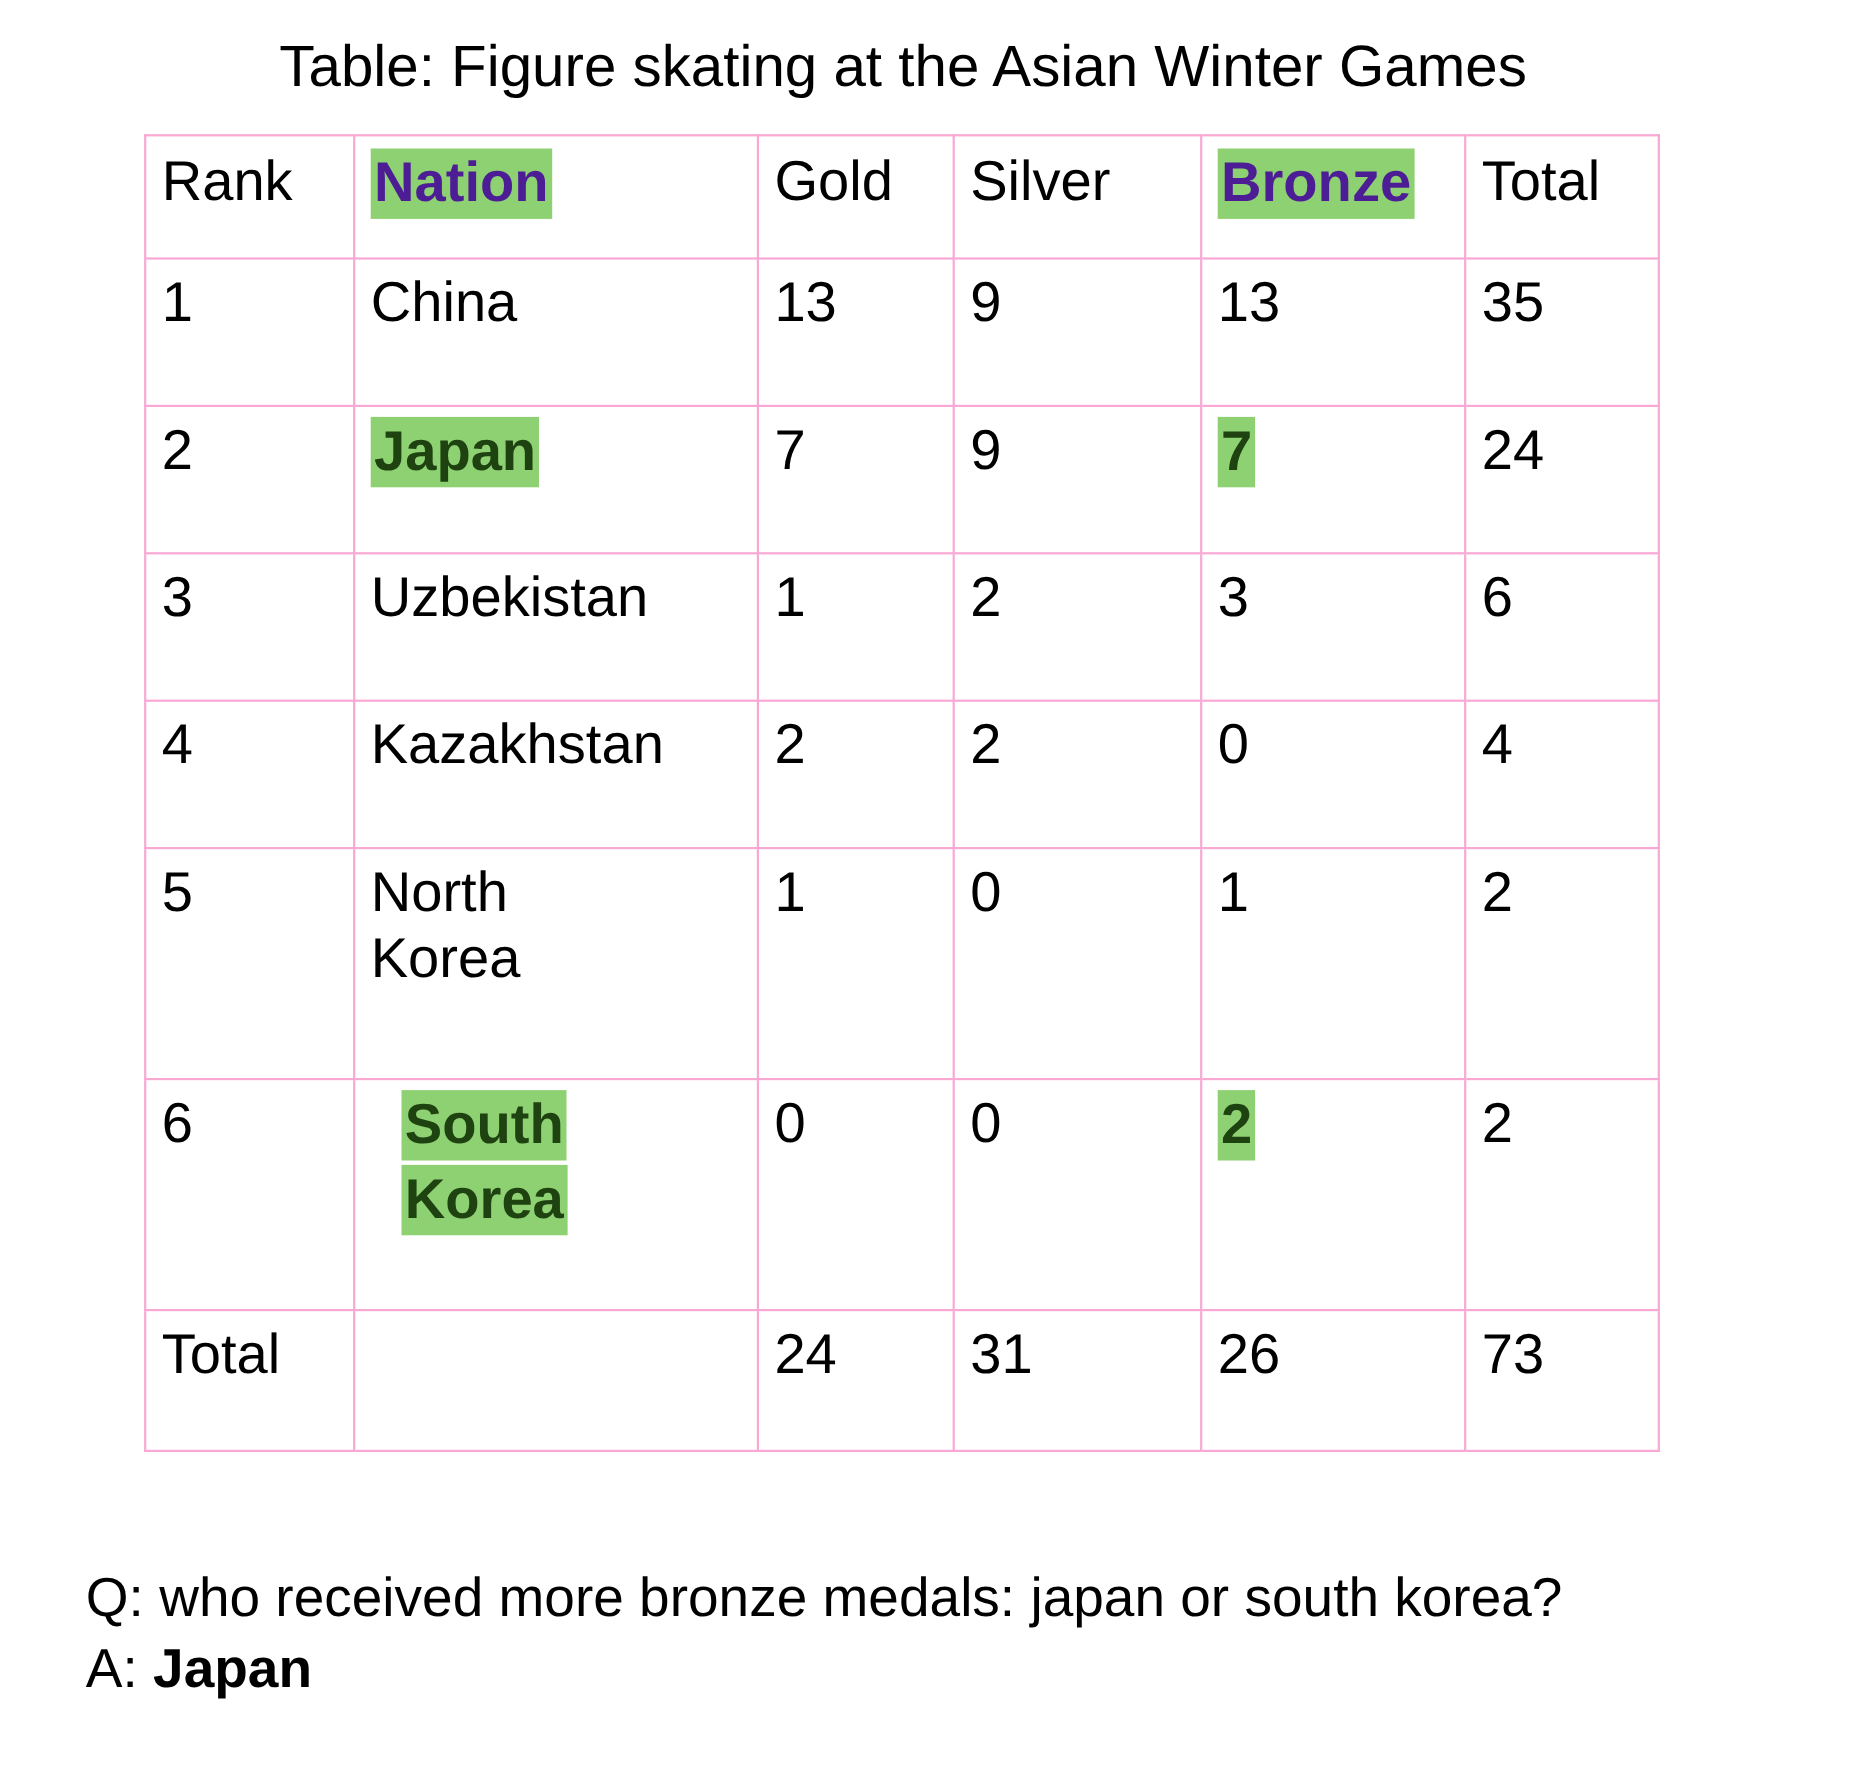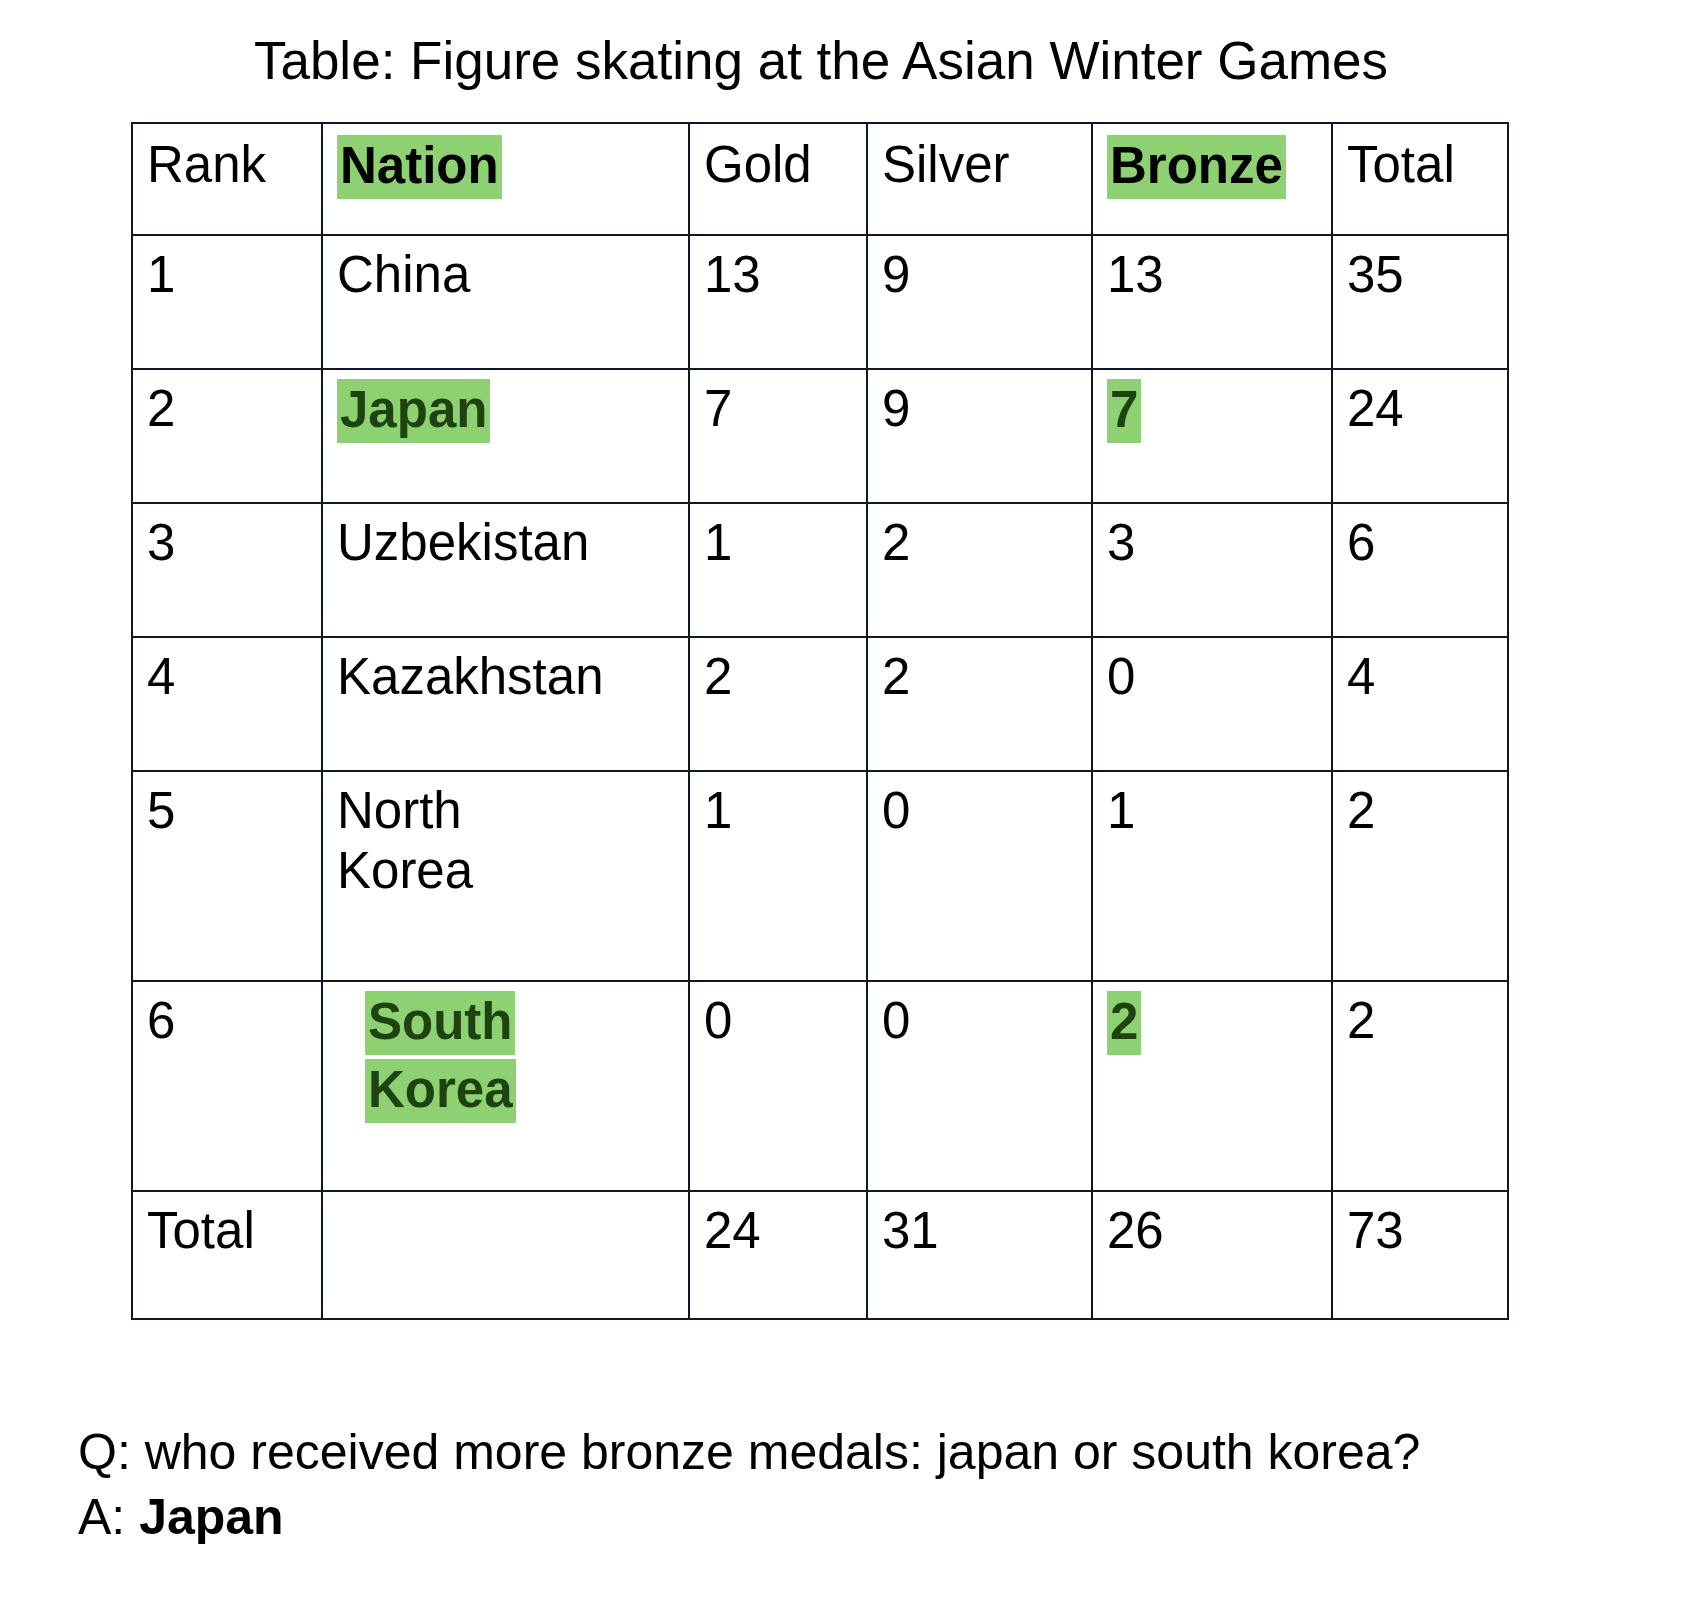--- a/index.html
+++ b/index.html
@@ -40,21 +40,21 @@
   
   #medal-table {
     position: absolute;
     left: 115px;
     top: 122px;
     width: 1376px;
     border-collapse: collapse;
     table-layout: fixed;
   }
   #medal-table td, #medal-table th {
-    border: 2px solid #0f172a;
+    border: 2px solid #f9a8d4;
     padding: 0;
     font-size: 51px;
     line-height: 60px;
     font-weight: 400;
     color: #000;
     text-align: left;
     vertical-align: top;
   }
 
   
@@ -92,21 +92,21 @@
 
   
   .hl {
     background: #8ed173;
     display: inline-block;
     padding: 1px 3px 3px 3px;
     box-decoration-break: clone;
     -webkit-box-decoration-break: clone;
   }
   .hl-head {
-    color: #000000;
+    color: #4c1d95;
     font-weight: 700;
   }
   .hl-body {
     color: #1e4210;
     font-weight: 700;
   }
   .nation-lines .hl {
     margin-bottom: 4px;
     margin-left: 28px;
   }

